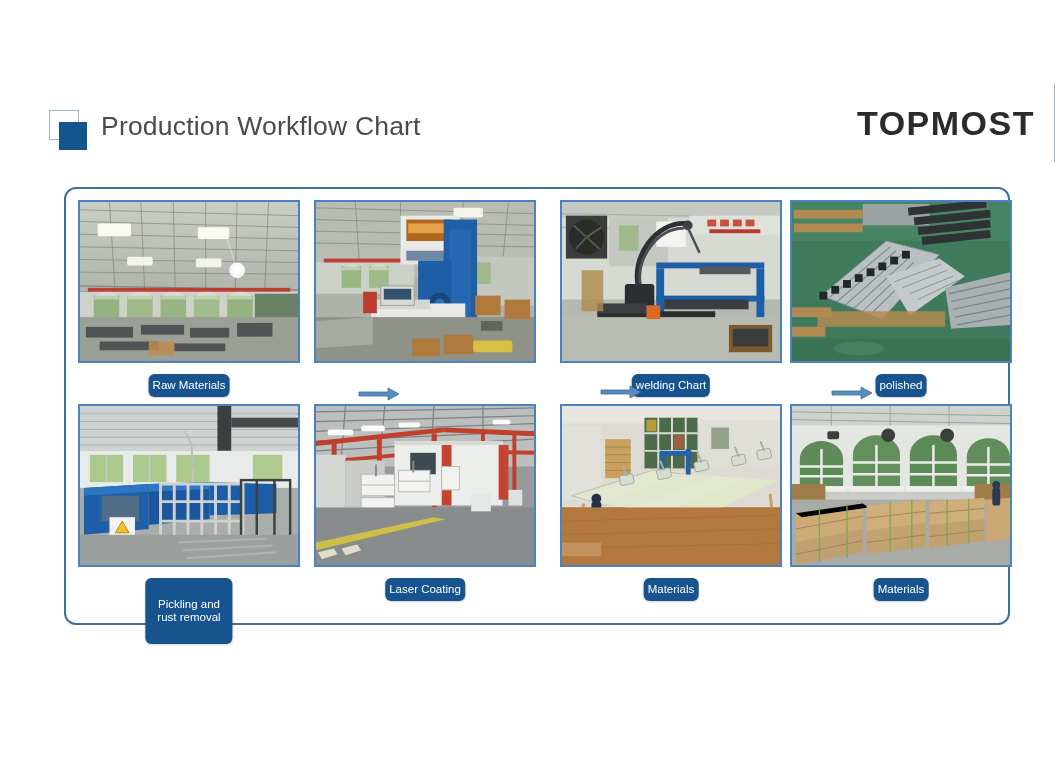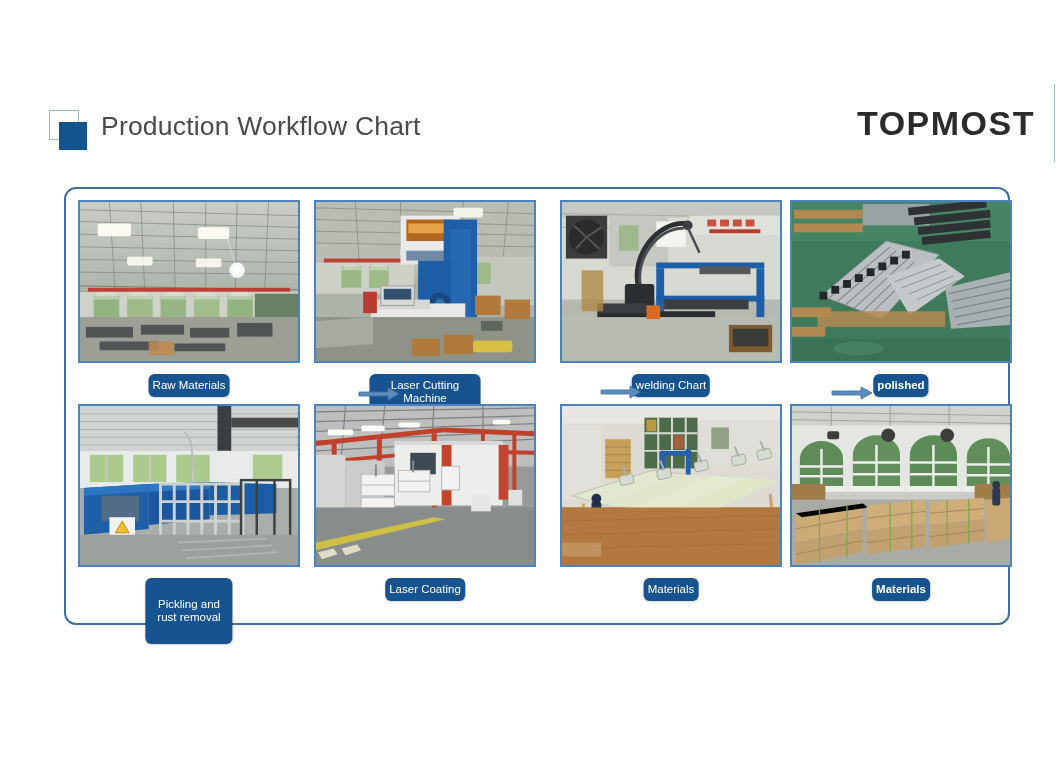--- a/index.html
+++ b/index.html
@@ -109,21 +109,21 @@
 
   .wf-step {
     position: absolute;
     top: 0;
     width: 222px;
     height: 202px;
   }
   .wf-step.col-0 { left: 12px; }
   .wf-step.col-1 { left: 248px; }
   .wf-step.col-2 { left: 494px; }
-  .wf-step.col-3 { left: 724px; font-weight: bold; }
+  .wf-step.col-3 { left: 724px; }
 
   .wf-photo {
     position: absolute;
     left: 0;
     top: 0;
     width: 222px;
     height: 163px;
     border: 2px solid #4a83bd;
     box-sizing: border-box;
     overflow: hidden;
@@ -297,21 +297,20 @@
           <g fill="#b07a3d">
             <rect x="162" y="96" width="26" height="20"></rect>
             <rect x="192" y="100" width="26" height="20"></rect>
             <rect x="130" y="136" width="30" height="20"></rect>
             <rect x="98" y="140" width="28" height="18"></rect>
           </g>
           <rect x="160" y="142" width="40" height="12" rx="3" fill="#d8c045"></rect>
           <rect x="168" y="122" width="22" height="10" fill="#5f665e"></rect>
         </svg>
       </div>
-      <div class="wf-label">Laser Cutting Machine</div>
     </div>
 
     <div class="wf-step col-2">
       <div class="wf-photo">
         <svg viewBox="0 0 222 163" preserveAspectRatio="none">
           <rect width="222" height="163" fill="#b5b9b0"></rect>
           <rect width="222" height="100" fill="#d7d9d3"></rect>
           <rect x="0" y="0" width="222" height="16" fill="#c6c9c2"></rect>
           <g stroke="#9aa096" stroke-width="0.7">
             <path d="M0 12 L222 16"></path>

